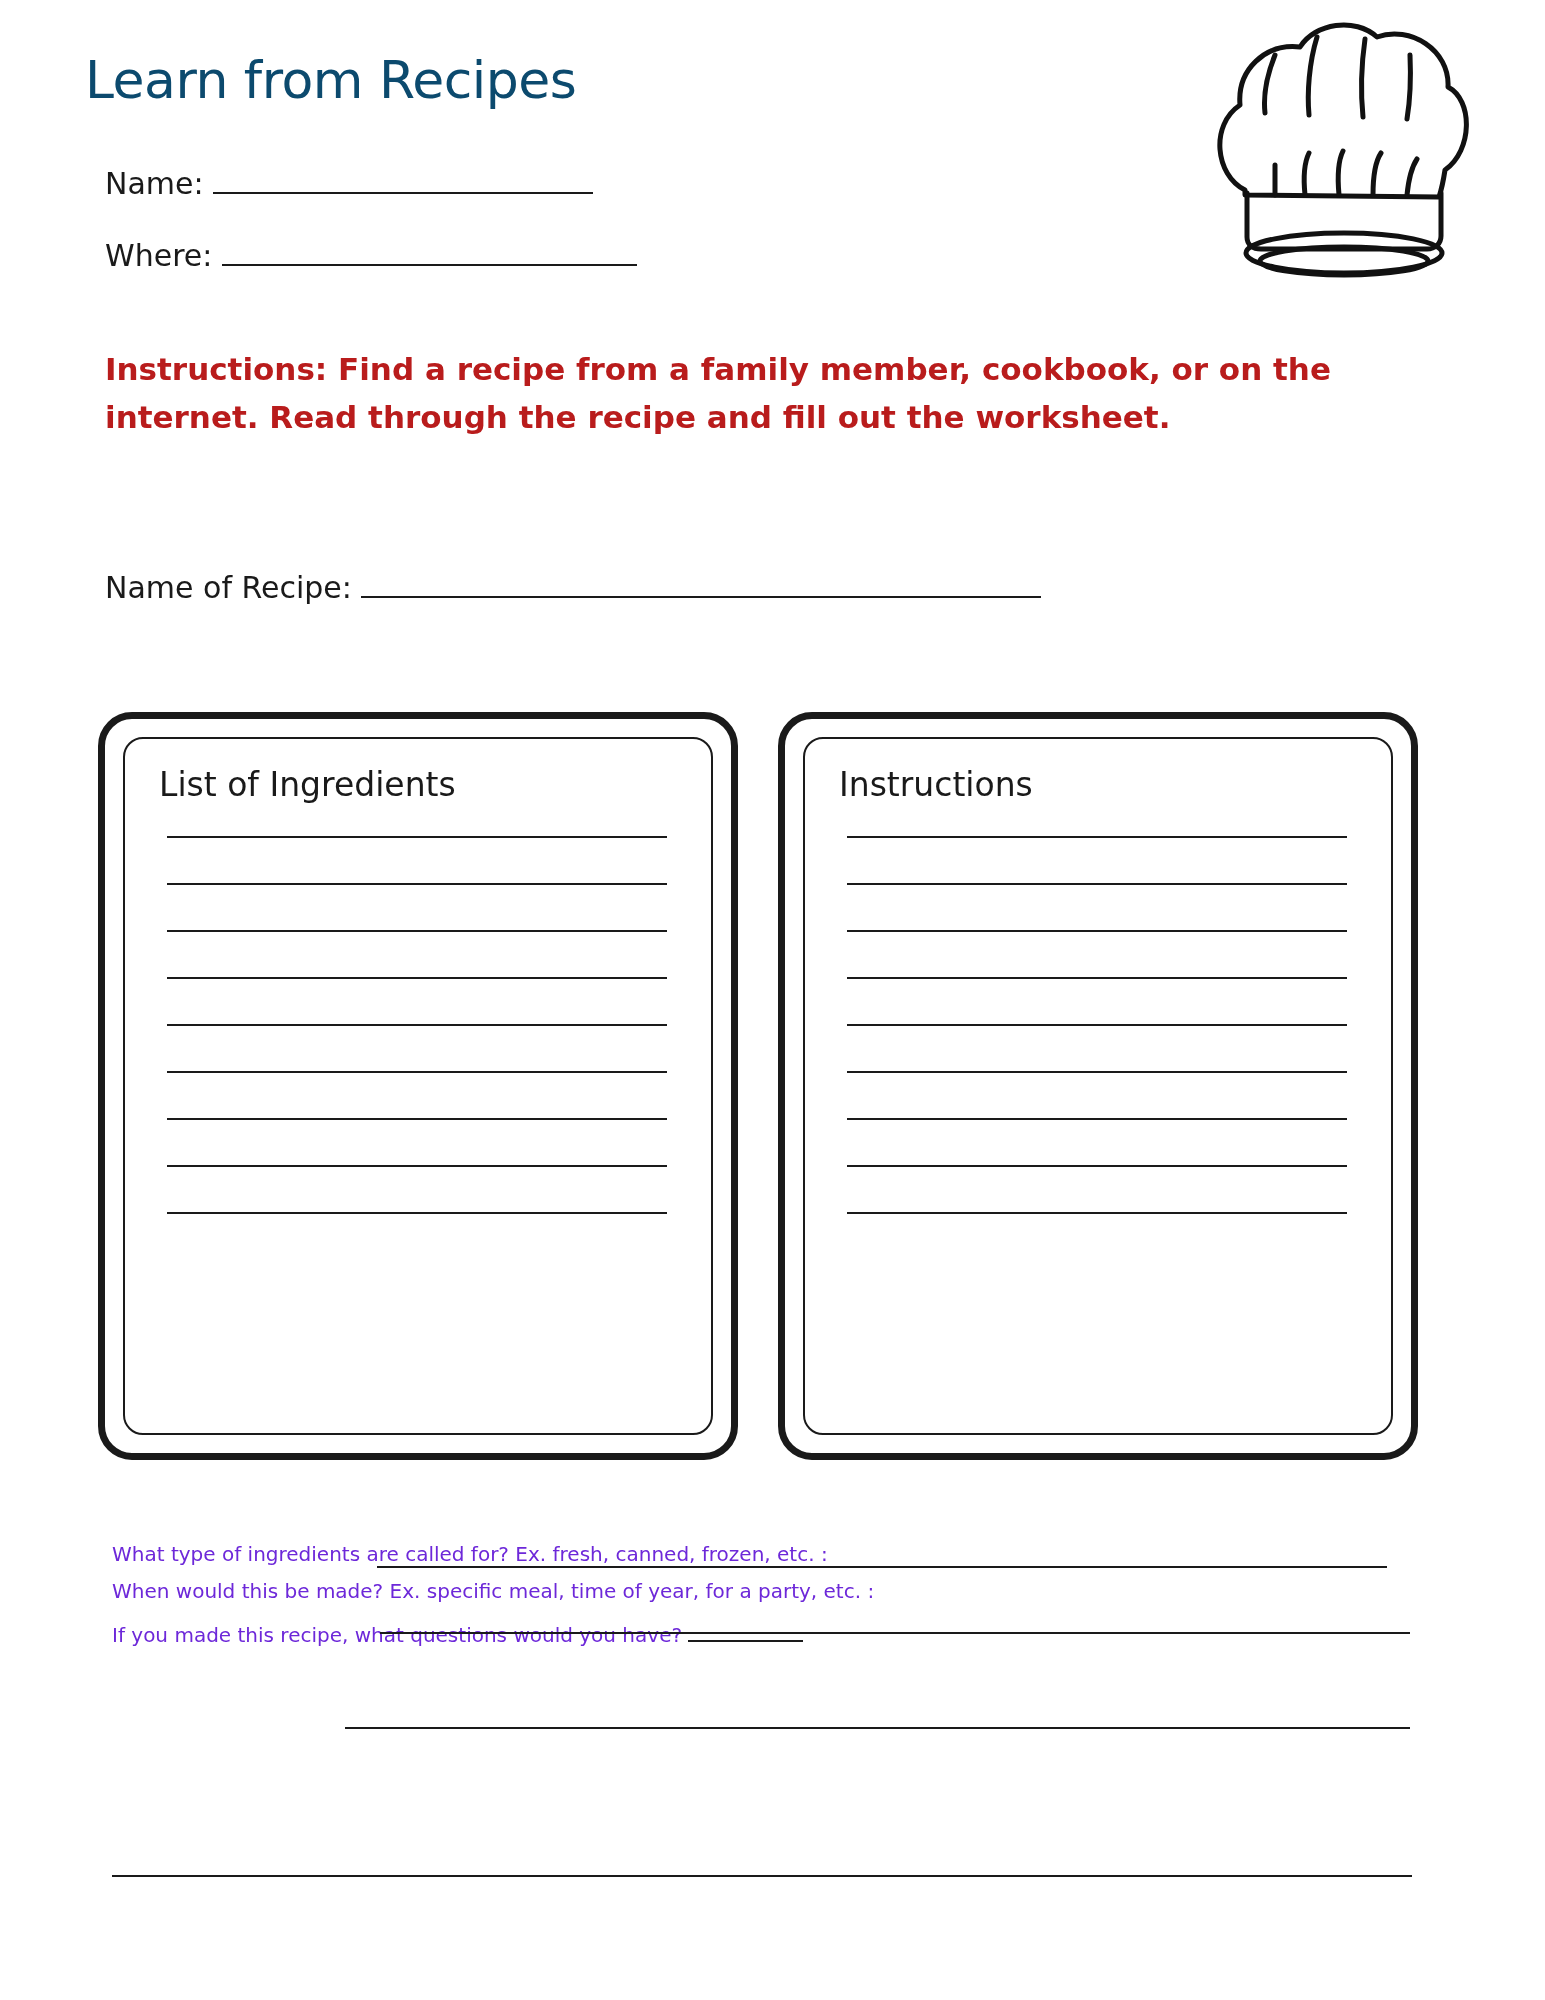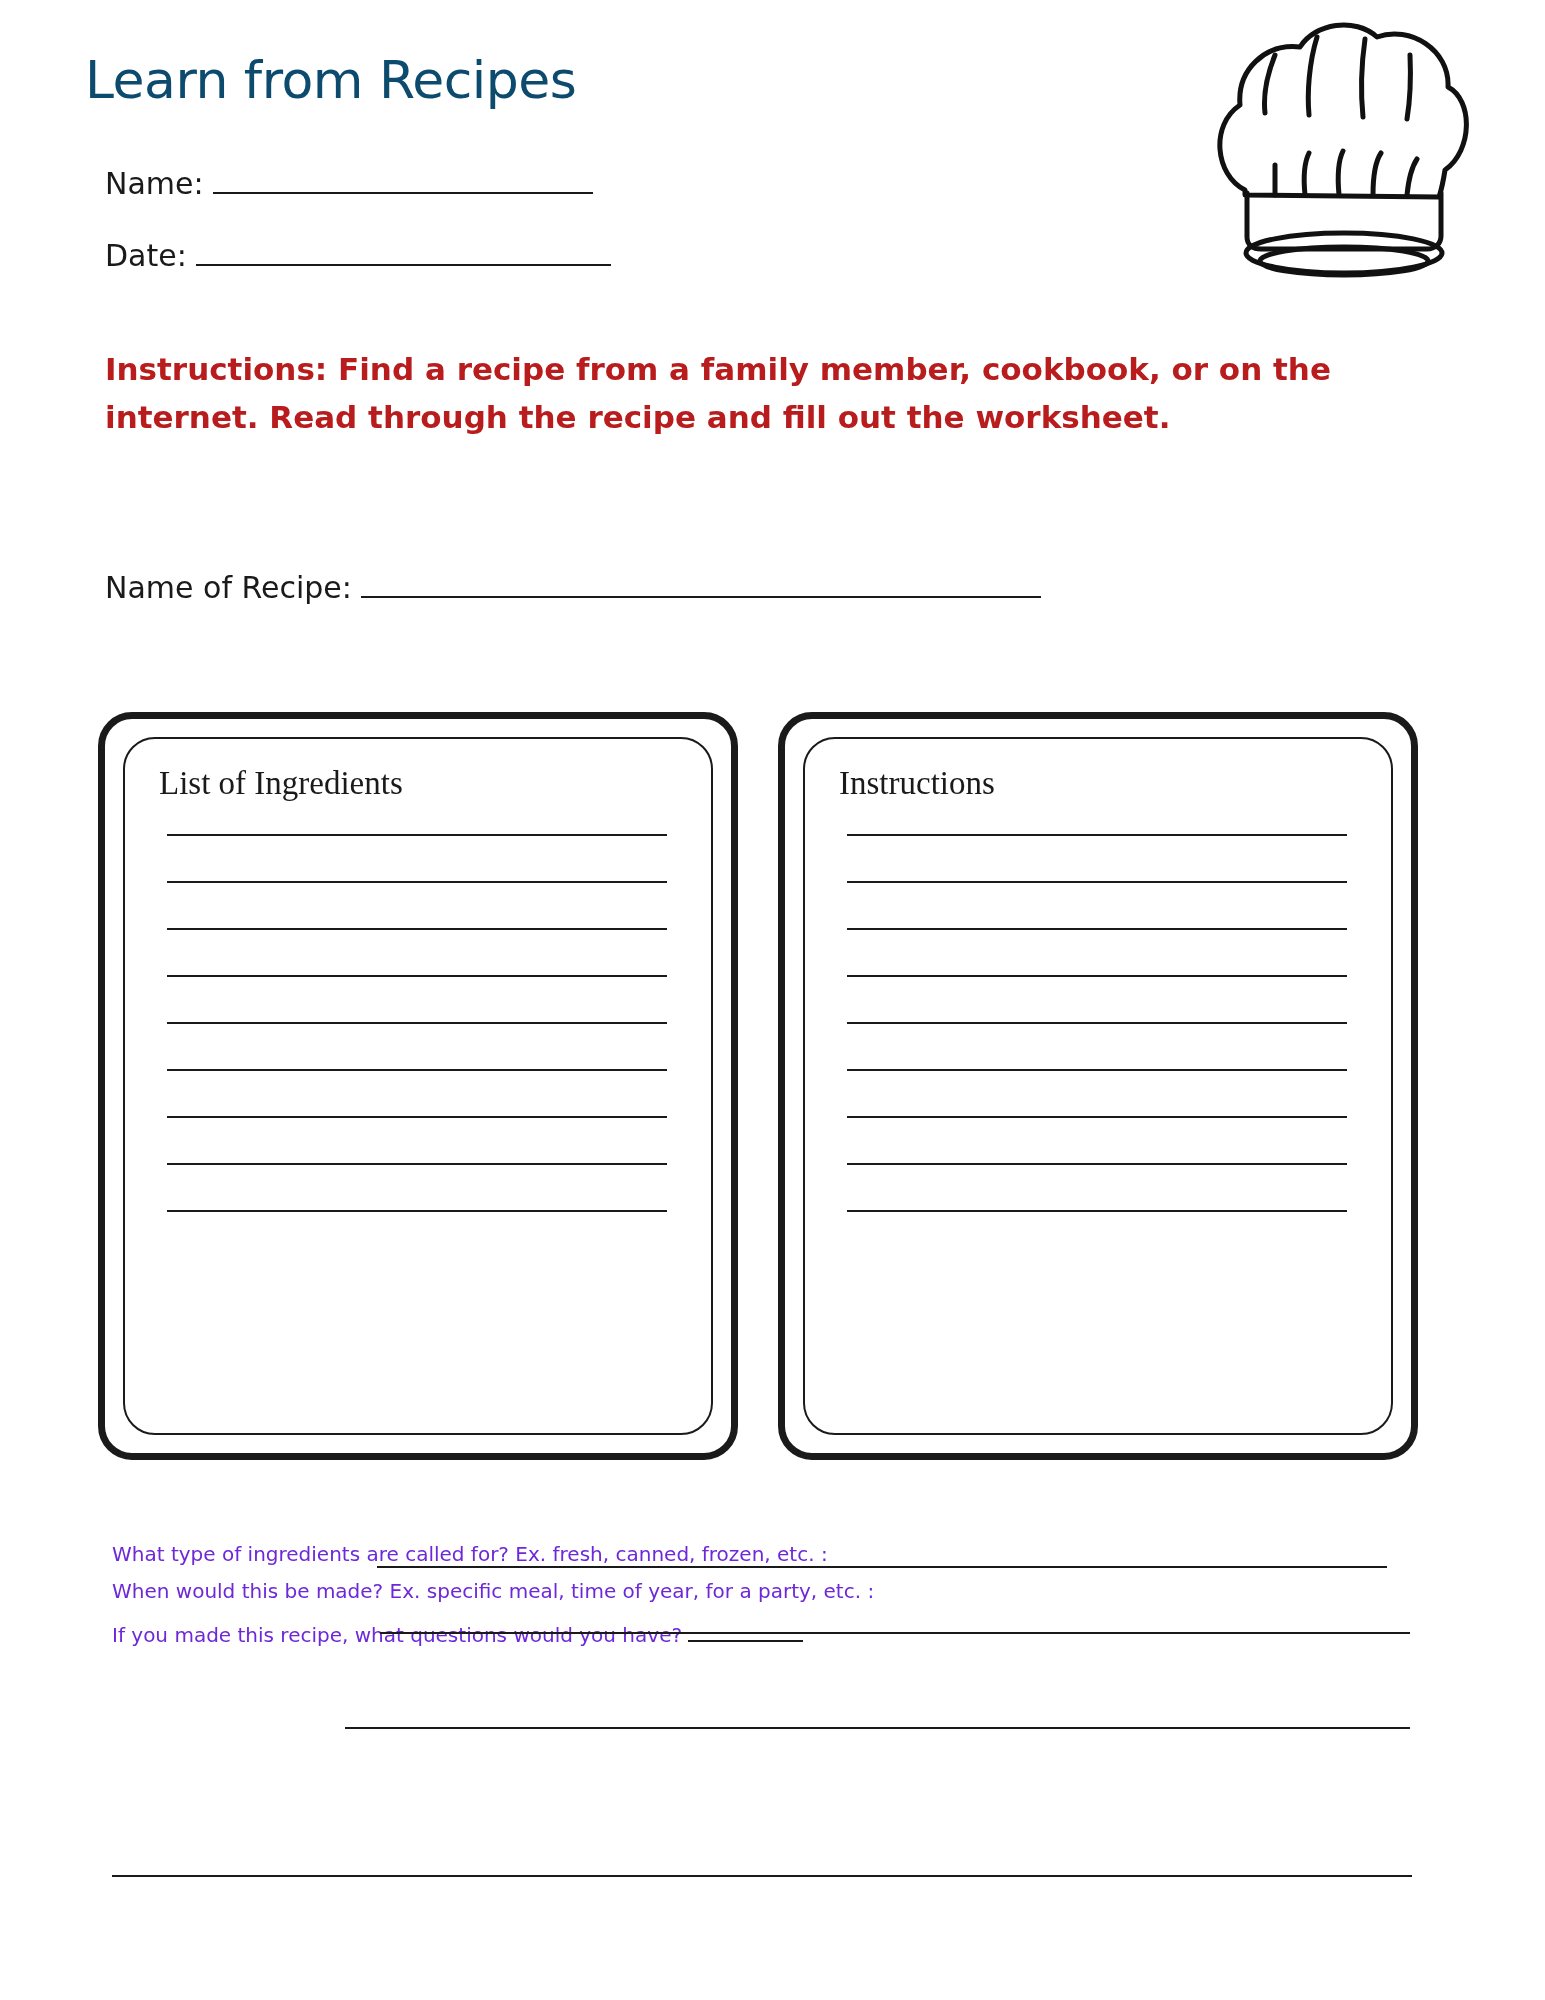--- a/index.html
+++ b/index.html
@@ -94,24 +94,23 @@
   }
   .card-outer.left { left: 0; }
   .card-outer.right { left: 680px; }
   .card-inner {
     position: absolute;
     left: 18px;
     top: 18px;
     right: 18px;
     bottom: 18px;
     border: 2px solid #1a1a1a;
-    border-radius: 32px;
+    border-radius: 20px;
     box-sizing: border-box;
     padding: 26px 34px 20px 34px;
-    font-family: Liberation Serif, serif;
   }
   .card-title {
     font-size: 33px;
     color: #1a1a1a;
     margin-bottom: 32px;
   }
   .card-lines {
     display: flex;
     flex-direction: column;
   }
@@ -170,21 +169,21 @@
       </g>
     </svg>
   </div>
 
   <div class="field-line name-row">
     <span class="field-label">Name:</span>
     <span class="blank" style="width:380px"></span>
   </div>
 
   <div class="field-line date-row">
-    <span class="field-label">Date:</span>
+    <span class="field-label">Where:</span>
     <span class="blank" style="width:415px"></span>
   </div>
 
   <div class="instructions">Instructions: Find a recipe from a family member, cookbook, or on the internet. Read through the recipe and fill out the worksheet.</div>
 
   <div class="field-line recipe-name-row">
     <span class="field-label">Name of Recipe:</span>
     <span class="blank" style="width:680px"></span>
   </div>
 

